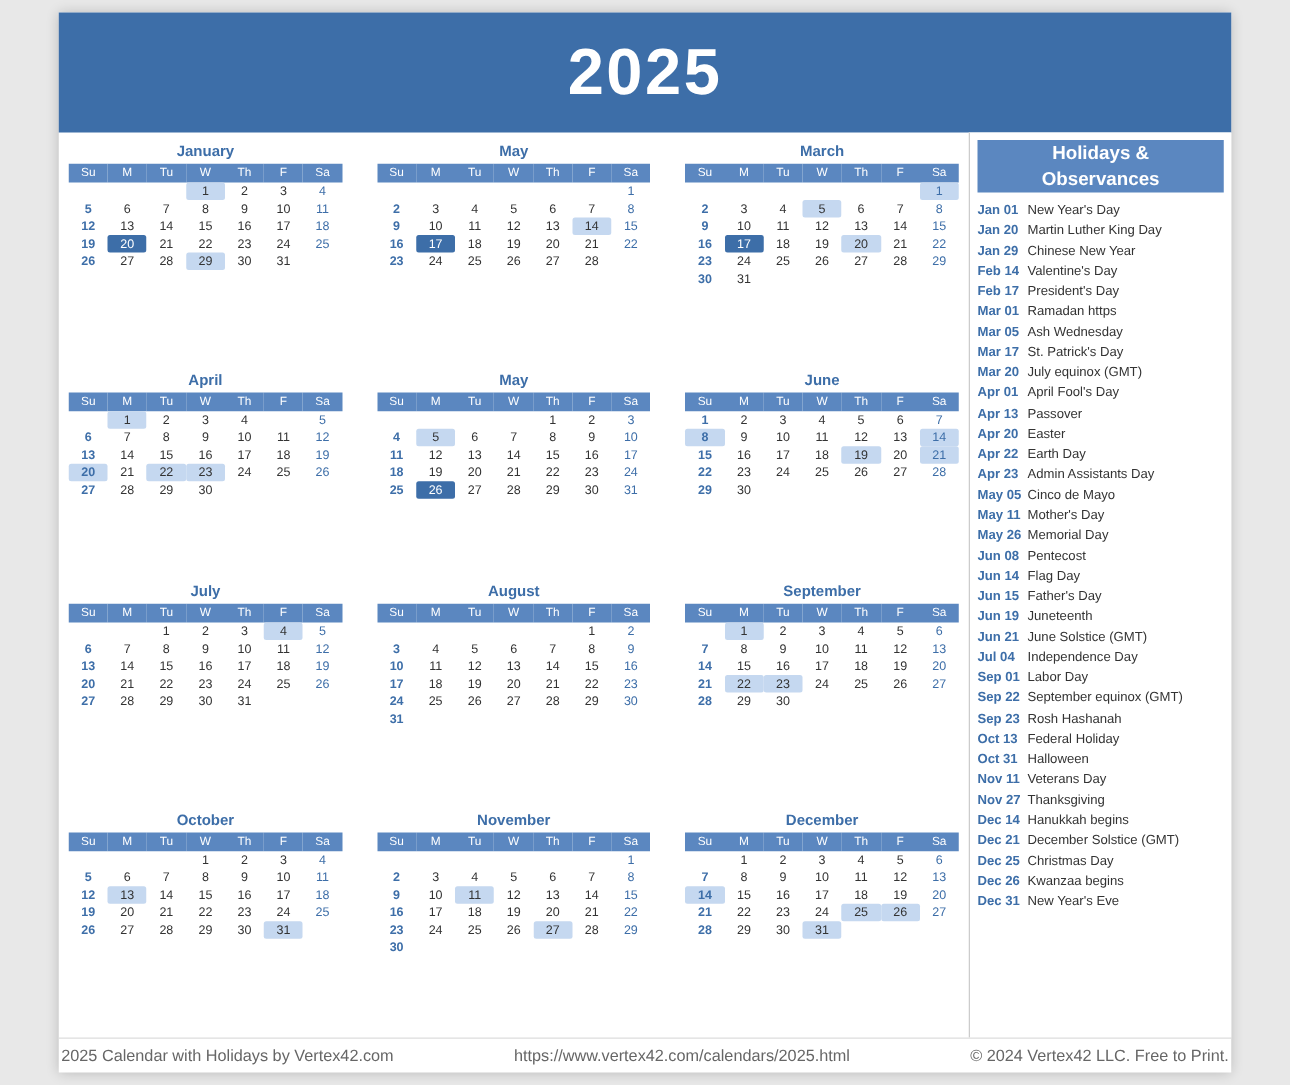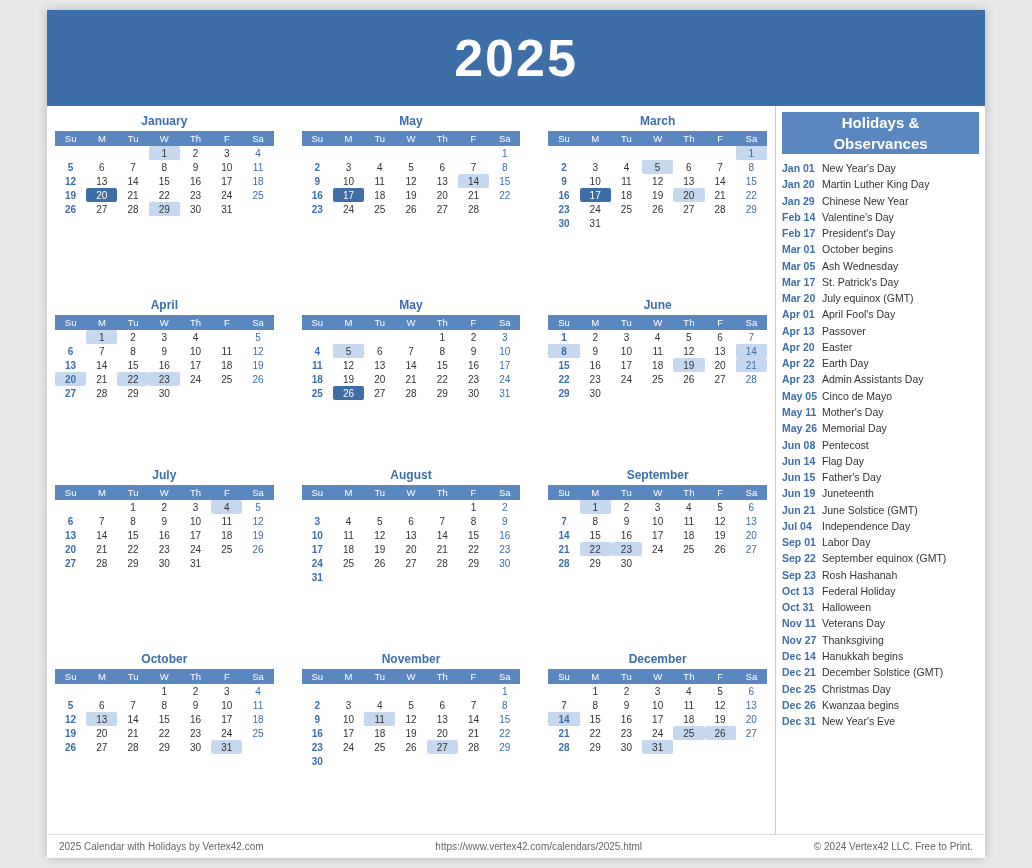--- a/index.html
+++ b/index.html
@@ -120,22 +120,22 @@
     }
     .month-table td.highlight-blue {
       background: #3d6ea8;
       color: white;
       border-radius: 2px;
     }
     .footer {
       display: flex;
       justify-content: space-between;
       align-items: center;
-      padding: 6px 12px;
-      font-size: 10px;
+      padding: 6px 2px;
+      font-size: 13px;
       color: #666;
       border-top: 1px solid #ddd;
     }
   </style>
 </head>
 <body>
 
 <div class="page">
   <div class="title-bar">
     <span>2025</span>
@@ -936,21 +936,21 @@
           <div class="holiday-item">
             <span class="holiday-date">Feb 14</span>
             <span class="holiday-name">Valentine's Day</span>
           </div>
           <div class="holiday-item">
             <span class="holiday-date">Feb 17</span>
             <span class="holiday-name">President's Day</span>
           </div>
           <div class="holiday-item">
             <span class="holiday-date">Mar 01</span>
-            <span class="holiday-name">October begins</span>
+            <span class="holiday-name">Ramadan https</span>
           </div>
           <div class="holiday-item">
             <span class="holiday-date">Mar 05</span>
             <span class="holiday-name">Ash Wednesday</span>
           </div>
           <div class="holiday-item">
             <span class="holiday-date">Mar 17</span>
             <span class="holiday-name">St. Patrick's Day</span>
           </div>
           <div class="holiday-item">

